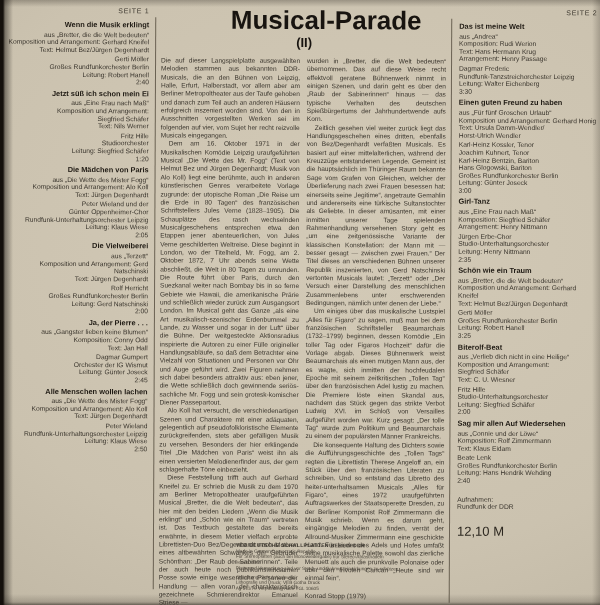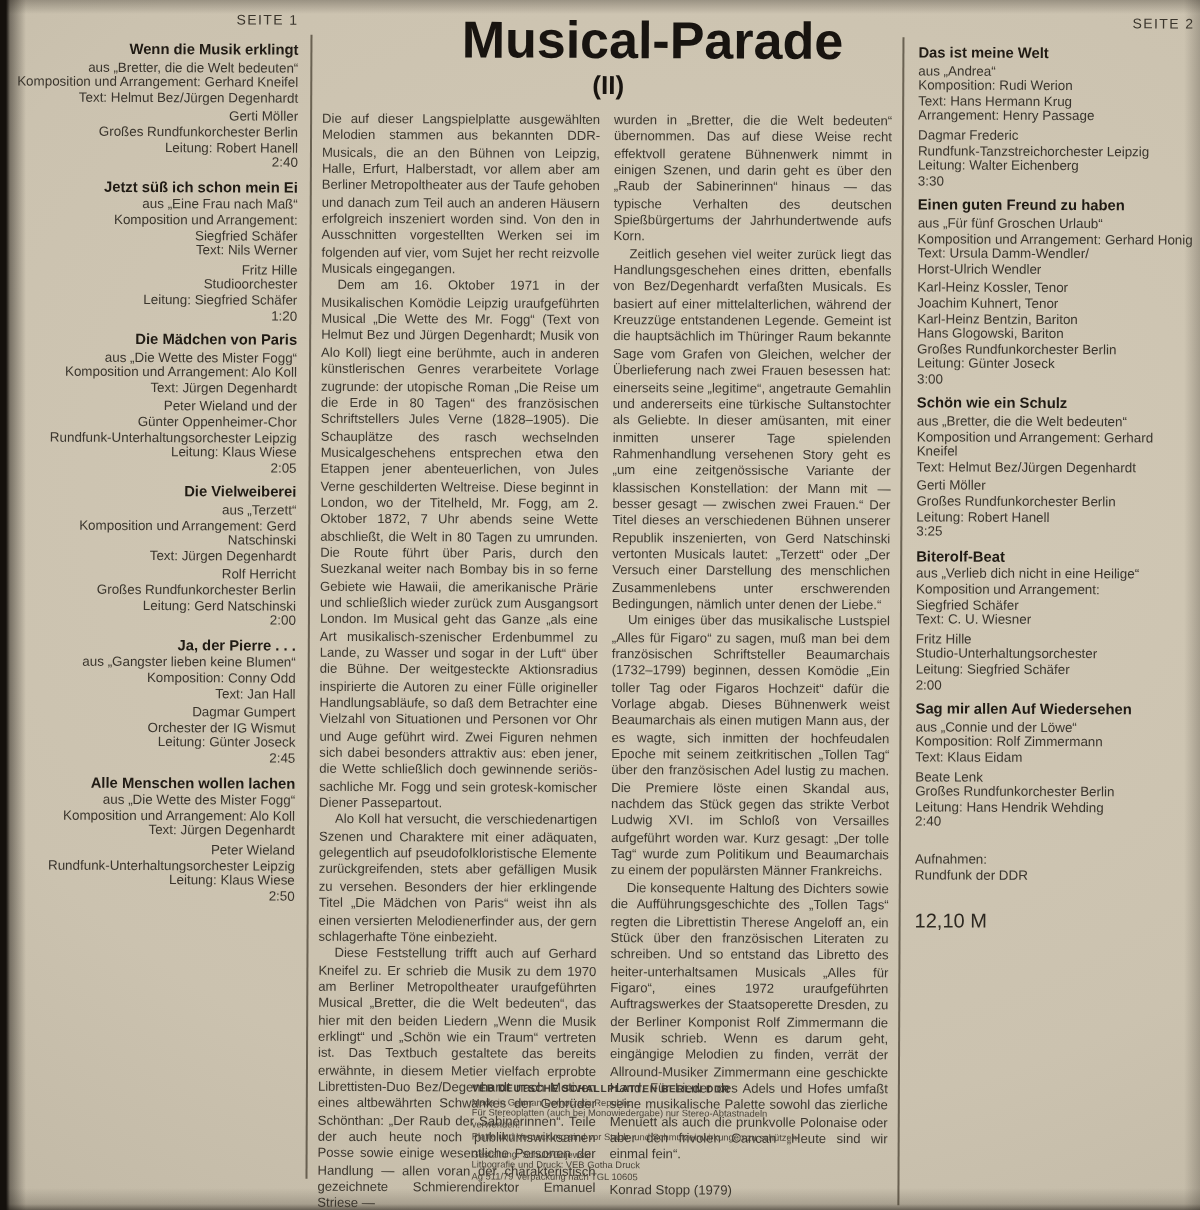--- a/index.html
+++ b/index.html
@@ -34,21 +34,21 @@
   .notes{display:flex;gap:7px;margin-top:7px;}
   .ncol{width:139px;text-align:justify;}
   .ncol p{margin:0;font-size:6.55px;line-height:8.35px;color:#3b362e;}
   .ncol p.ind{text-indent:8px;}
   .sig{margin-top:9px;font-size:6.6px;color:#3b362e;}
   
   .fineprint{position:absolute;left:237px;top:543px;width:170px;font-size:4.7px;line-height:5.7px;color:#4a443a;}
   .fineprint .fp-head{font-size:5.1px;font-weight:700;letter-spacing:.3px;color:#3b362e;}
   .fp-credits{margin-top:3px;}
   .r-foot{margin-top:11px;font-size:6.7px;line-height:7.8px;white-space:pre-line;color:#39342c;}
-  .price{margin-top:13px;font-size:10px;color:#2d2820;}
+  .price{margin-top:13px;font-size:13px;color:#2d2820;}
 </style>
 </head>
 <body>
 
 <div class="sleeve">
   <div class="page">
 
     <div class="col-left">
       <div class="side-header">SEITE 1</div>
       <div class="track">
@@ -160,21 +160,31 @@
 Horst-Ulrich Wendler</div>
         <div class="tg perf">Karl-Heinz Kossler, Tenor
 Joachim Kuhnert, Tenor
 Karl-Heinz Bentzin, Bariton
 Hans Glogowski, Bariton
 Großes Rundfunkorchester Berlin
 Leitung: Günter Joseck</div>
         <div class="time">3:00</div>
       </div>
       <div class="track">
-        <div class="tt">Schön wie ein Schulz</div>
+        <div class="tt">Girl-Tanz</div>
+        <div class="tg">aus „Eine Frau nach Maß“
+Komposition: Siegfried Schäfer
+Arrangement: Henry Nittmann</div>
+        <div class="tg perf">Jürgen Erbe-Chor
+Studio-Unterhaltungsorchester
+Leitung: Henry Nittmann</div>
+        <div class="time">2:35</div>
+      </div>
+      <div class="track">
+        <div class="tt">Schön wie ein Traum</div>
         <div class="tg">aus „Bretter, die die Welt bedeuten“
 Komposition und Arrangement: Gerhard Kneifel
 Text: Helmut Bez/Jürgen Degenhardt</div>
         <div class="tg perf">Gerti Möller
 Großes Rundfunkorchester Berlin
 Leitung: Robert Hanell</div>
         <div class="time">3:25</div>
       </div>
       <div class="track">
         <div class="tt">Biterolf-Beat</div>

